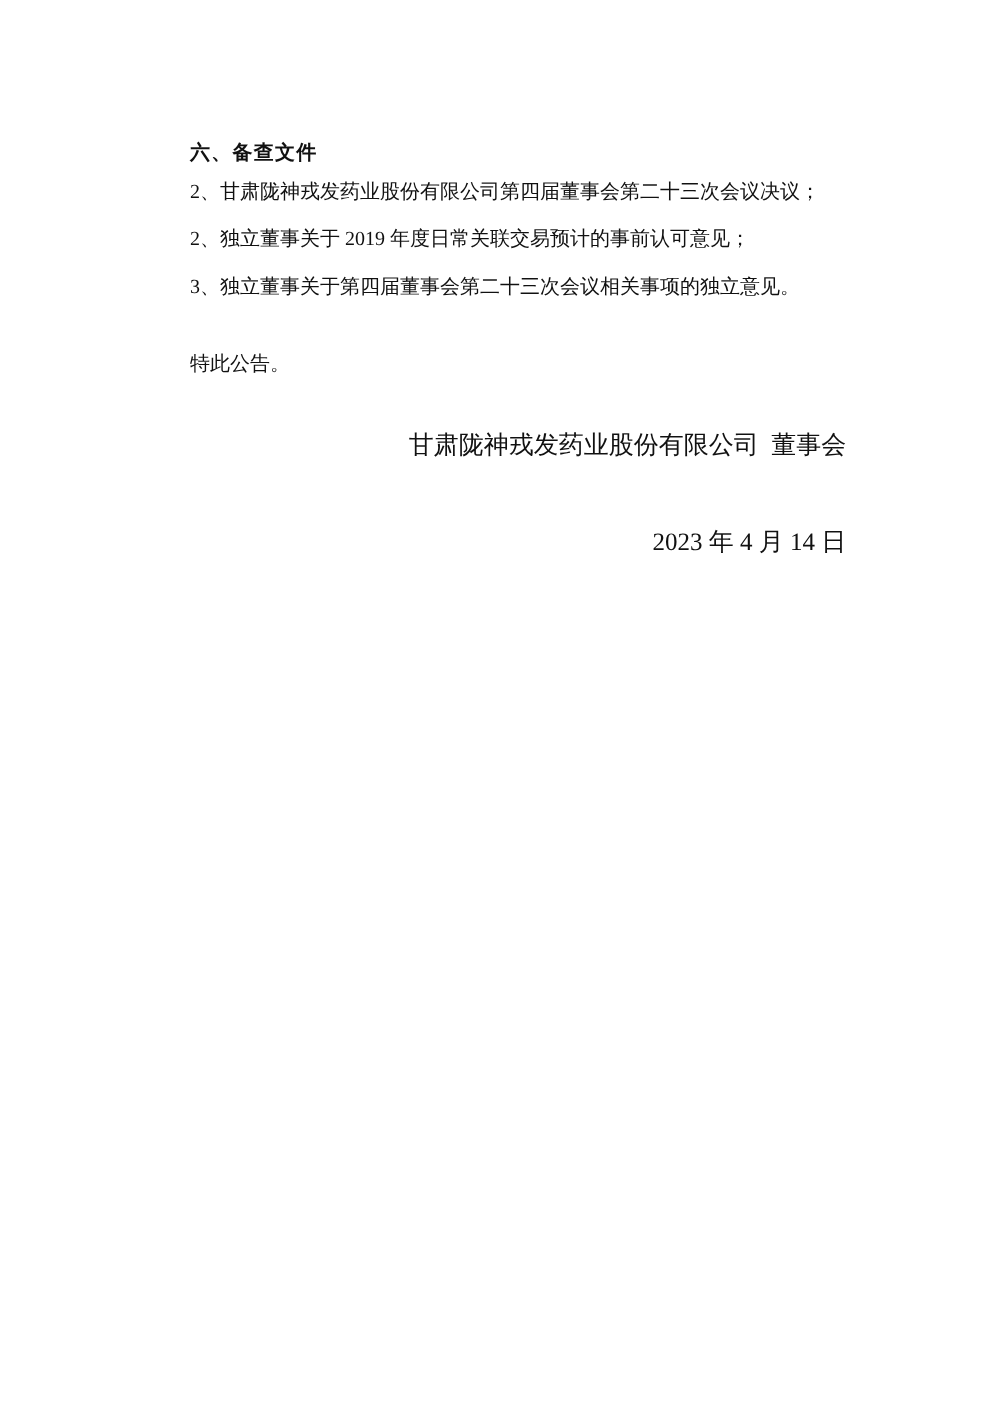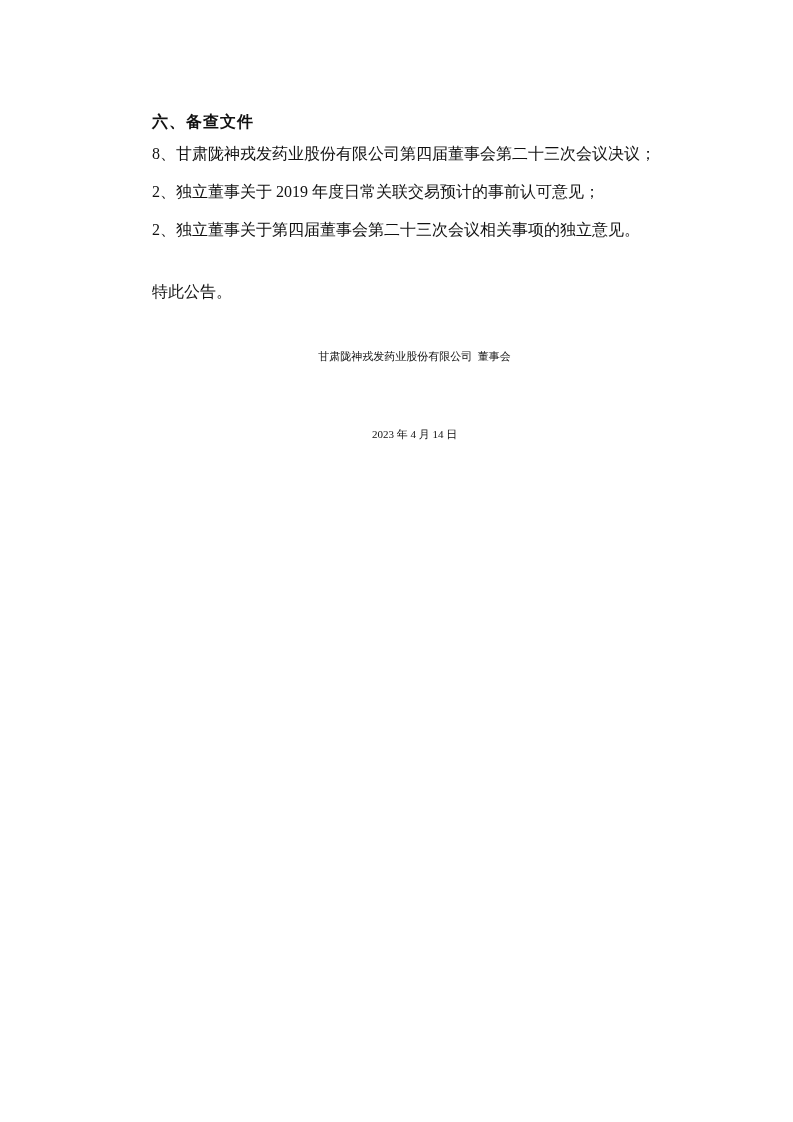--- a/index.html
+++ b/index.html
@@ -34,40 +34,40 @@
     white-space: pre;
   }
   .li-1 { top: 144px; }
   .li-2 { top: 182px; }
   .li-3 { top: 220px; }
   .closing { top: 282px; }
   .sig-line {
     position: absolute;
     left: 152px;
     right: 116px;
-    font-size: 11px;
+    font-size: 20px;
     line-height: 19px;
-    text-align: center;
+    text-align: right;
     white-space: pre;
   }
   .signature { top: 347px; }
   .sig-date { top: 385px; margin-top: 40px; }
 </style>
 </head>
 <body>
 
 <div class="page">
 
   <div class="doc-heading">六、备查文件</div>
 
-  <div class="doc-line li-1">8、甘肃陇神戎发药业股份有限公司第四届董事会第二十三次会议决议；</div>
+  <div class="doc-line li-1">2、甘肃陇神戎发药业股份有限公司第四届董事会第二十三次会议决议；</div>
 
   <div class="doc-line li-2">2、独立董事关于 2019 年度日常关联交易预计的事前认可意见；</div>
 
-  <div class="doc-line li-3">2、独立董事关于第四届董事会第二十三次会议相关事项的独立意见。</div>
+  <div class="doc-line li-3">3、独立董事关于第四届董事会第二十三次会议相关事项的独立意见。</div>
 
   <div class="doc-line closing">特此公告。</div>
 
   <div class="sig-line signature">甘肃陇神戎发药业股份有限公司  董事会</div>
 
   <div class="sig-line sig-date">2023 年 4 月 14 日</div>
 
 </div>
 
 </body></html>

